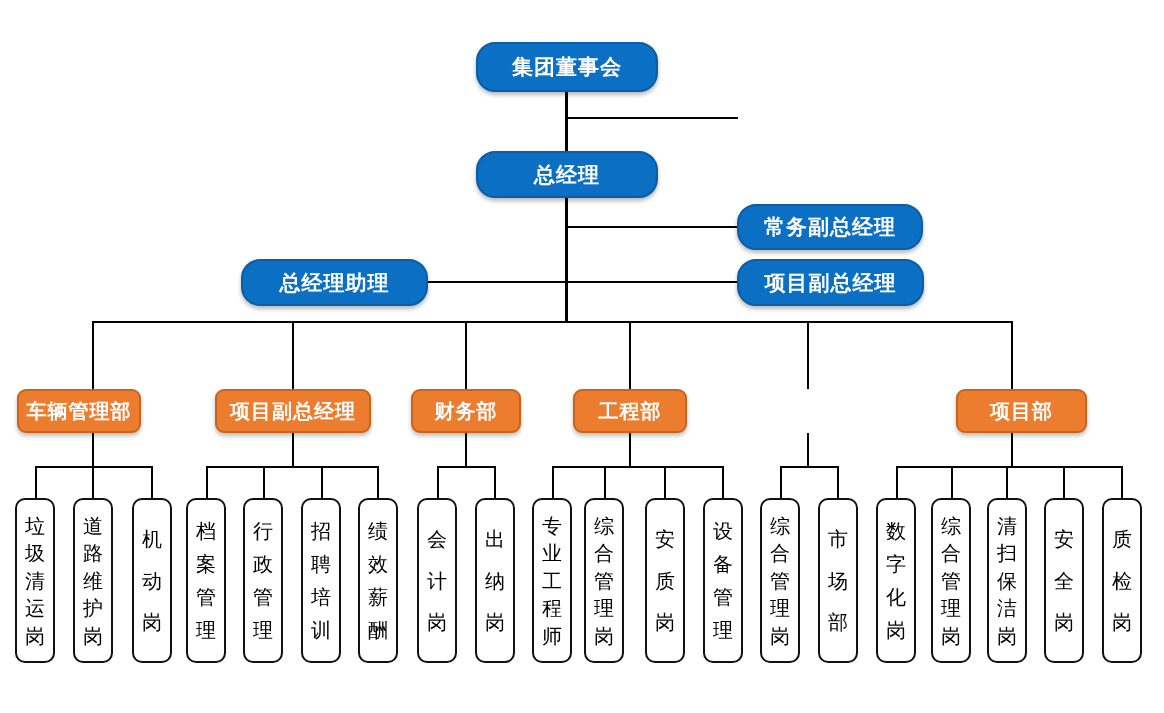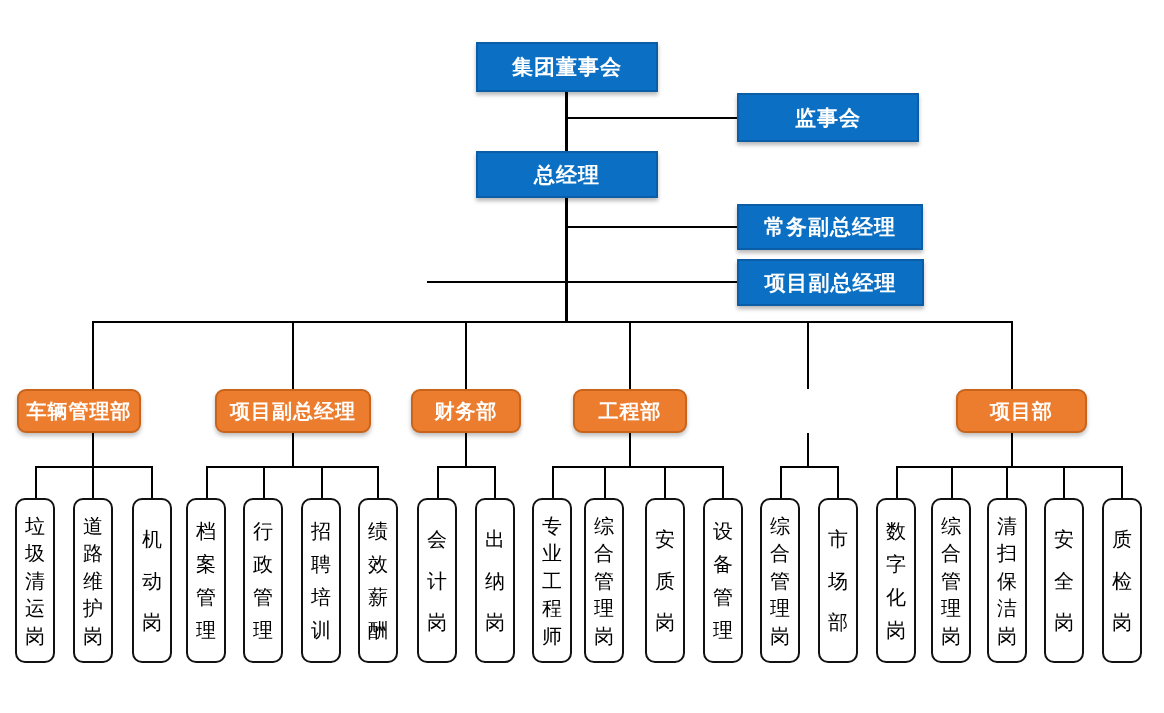--- a/index.html
+++ b/index.html
@@ -27,21 +27,21 @@
     background: #000000;
   }
   .thick { width: 2.5px; }
   .thick-h { height: 2px; }
   
   .node-blue {
     position: absolute;
     box-sizing: border-box;
     background: #0b70c4;
     border: 2px solid #0a5da6;
-    border-radius: 0;
+    border-radius: 19px;
     color: #ffffff;
     font-size: 21px;
     font-weight: bold;
     display: flex;
     align-items: center;
     justify-content: center;
     box-shadow: 0 3px 4px rgba(0,0,0,0.28);
     letter-spacing: 1px;
   }
   
@@ -135,23 +135,23 @@
 
   <div class="vl" style="left:1011px; top:433px; height:34px;"></div>
   <div class="hl" style="left:896px; top:466px; width:227px;"></div>
   <div class="vl" style="left:896px;  top:466px; height:32px;"></div>
   <div class="vl" style="left:951px;  top:466px; height:32px;"></div>
   <div class="vl" style="left:1006px; top:466px; height:32px;"></div>
   <div class="vl" style="left:1063px; top:466px; height:32px;"></div>
   <div class="vl" style="left:1121px; top:466px; height:32px;"></div>
 
   <div class="node-blue" style="left:476px; top:42px; width:182px; height:50px;">集团董事会</div>
-  <div class="node-blue" style="left:737px; top:93px; width:182px; height:49px;">监事会</div>
   <div class="node-blue" style="left:476px; top:151px; width:182px; height:47px;">总经理</div>
   <div class="node-blue" style="left:737px; top:204px; width:186px; height:46px;">常务副总经理</div>
+  <div class="node-blue" style="left:241px; top:259px; width:187px; height:47px;">总经理助理</div>
   <div class="node-blue" style="left:737px; top:259px; width:187px; height:47px;">项目副总经理</div>
 
   <div class="node-orange" style="left:17px; top:389px; width:124px; height:44px;">车辆管理部</div>
   <div class="node-orange" style="left:215px; top:389px; width:156px; height:44px;">项目副总经理</div>
   <div class="node-orange" style="left:411px; top:389px; width:110px; height:44px;">财务部</div>
   <div class="node-orange" style="left:573px; top:389px; width:114px; height:44px;">工程部</div>
   <div class="node-orange" style="left:956px; top:389px; width:131px; height:44px;">项目部</div>
 
   <div class="vbox" style="left:15px;">
       <div class="vtext">

